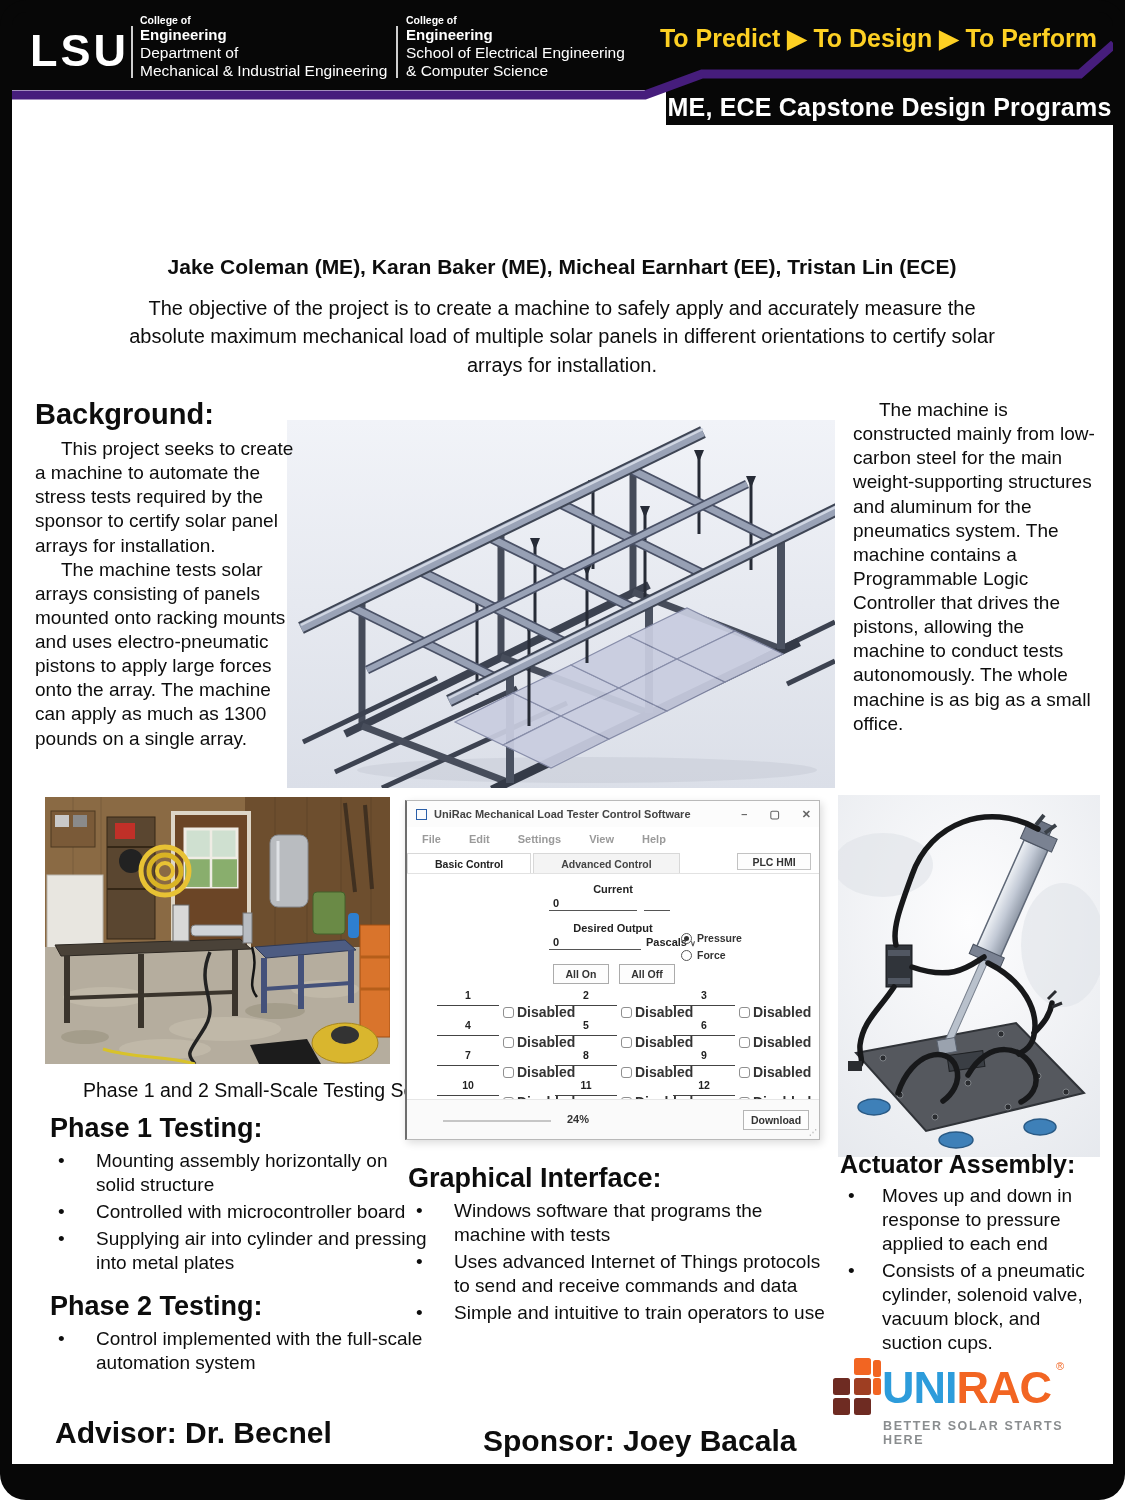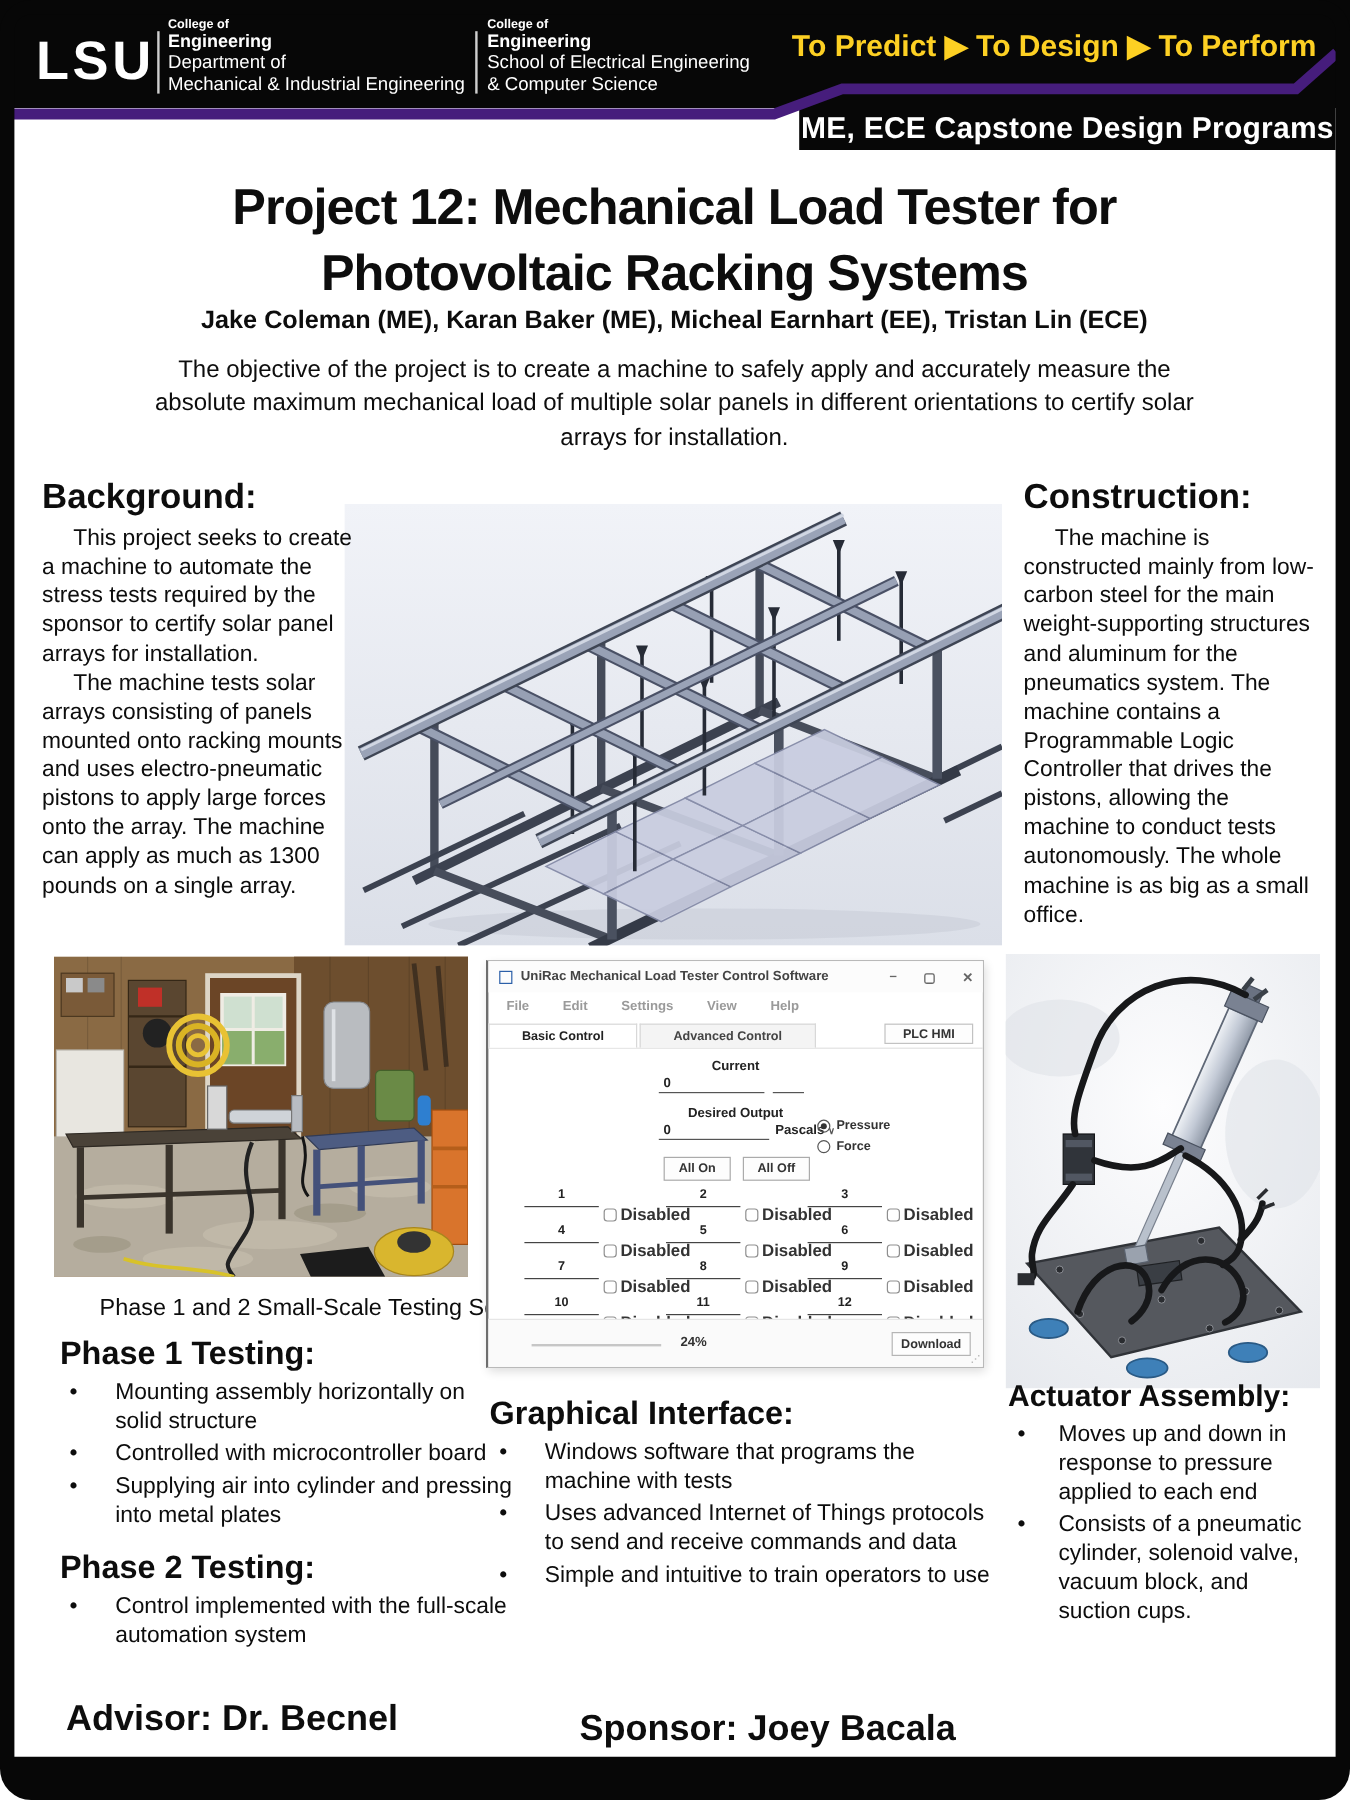--- a/index.html
+++ b/index.html
@@ -141,32 +141,30 @@
   <div class="motto">To Predict ▶ To Design ▶ To Perform</div>
 
   <div class="program-box">
     <span>ME, ECE Capstone Design Programs</span>
   </div>
 
   <svg class="purple-svg" width="1125" height="130" viewBox="0 0 1125 130">
     <polyline points="0,95 645,95 702,74 1080,74 1114,44" fill="none" stroke="#461D7C" stroke-width="9"></polyline>
   </svg>
 
-  <div class="title">Project 12: Mechanical Load Tester for Photovoltaic Racking Systems</div>
   <div class="authors">Jake Coleman (ME), Karan Baker (ME), Micheal Earnhart (EE), Tristan Lin (ECE)</div>
   <div class="objective">The objective of the project is to create a machine to safely apply and accurately measure the absolute maximum mechanical load of multiple solar panels in different orientations to certify solar arrays for installation.</div>
 
   <div class="background-col">
     <div class="sec-heading">Background:</div>
     <div class="body-para">This project seeks to create a machine to automate the stress tests required by the sponsor to certify solar panel arrays for installation.</div>
     <div class="body-para">The machine tests solar arrays consisting of panels mounted onto racking mounts and uses electro-pneumatic pistons to apply large forces onto the array. The machine can apply as much as 1300 pounds on a single array.</div>
   </div>
 
   <div class="construction-col">
-    <div class="sec-heading">Construction:</div>
     <div class="body-para">The machine is constructed mainly from low-carbon steel for the main weight-supporting structures and aluminum for the pneumatics system. The machine contains a Programmable Logic Controller that drives the pistons, allowing the machine to conduct tests autonomously. The whole machine is as big as a small office.</div>
   </div>
 
   <svg class="cad-fig" viewBox="0 0 548 368">
     <defs>
       <linearGradient id="cadBg" x1="0" y1="0" x2="0" y2="1">
         <stop offset="0" stop-color="#f1f3f8"></stop>
           <stop offset="1" stop-color="#dbdfe8"></stop>
       </linearGradient>
     </defs>
@@ -590,18 +588,36 @@
   <div class="right-bottom">
     <div class="sub-heading sm">Actuator Assembly:</div>
     <div class="blt tight">
         <span>Moves up and down in response to pressure applied to each end</span>
       </div>
     <div class="blt tight">
         <span>Consists of a pneumatic cylinder, solenoid valve, vacuum block, and suction cups.</span>
       </div>
   </div>
 
+  <div class="unirac">
+    <div class="uni-row">
+      <div class="uni-mark">
+        <span class="uni-sq" style="left:21px; top:0;    background:#F26522;"></span>
+        <span class="uni-sq" style="left:40px; top:2px;  width:8px; background:#F26522;"></span>
+        <span class="uni-sq" style="left:0;    top:20px; background:#6E2B22;"></span>
+        <span class="uni-sq" style="left:21px; top:20px; background:#9E3E22;"></span>
+        <span class="uni-sq" style="left:40px; top:20px; width:8px; background:#F26522;"></span>
+        <span class="uni-sq" style="left:0;    top:40px; background:#6E2B22;"></span>
+        <span class="uni-sq" style="left:21px; top:40px; background:#6E2B22;"></span>
+      </div>
+      <div class="uni-text">
+        <span class="uni-blue">UNI</span><span class="uni-orange">RAC</span>
+        <span class="uni-reg">®</span>
+      </div>
+    </div>
+    <div class="uni-tag">BETTER SOLAR STARTS HERE</div>
+  </div>
 
   <div class="advisor">Advisor: Dr. Becnel</div>
   <div class="sponsor">Sponsor: Joey Bacala</div>
 
   <div class="frame"></div>
 </div>
 
 </body></html>

